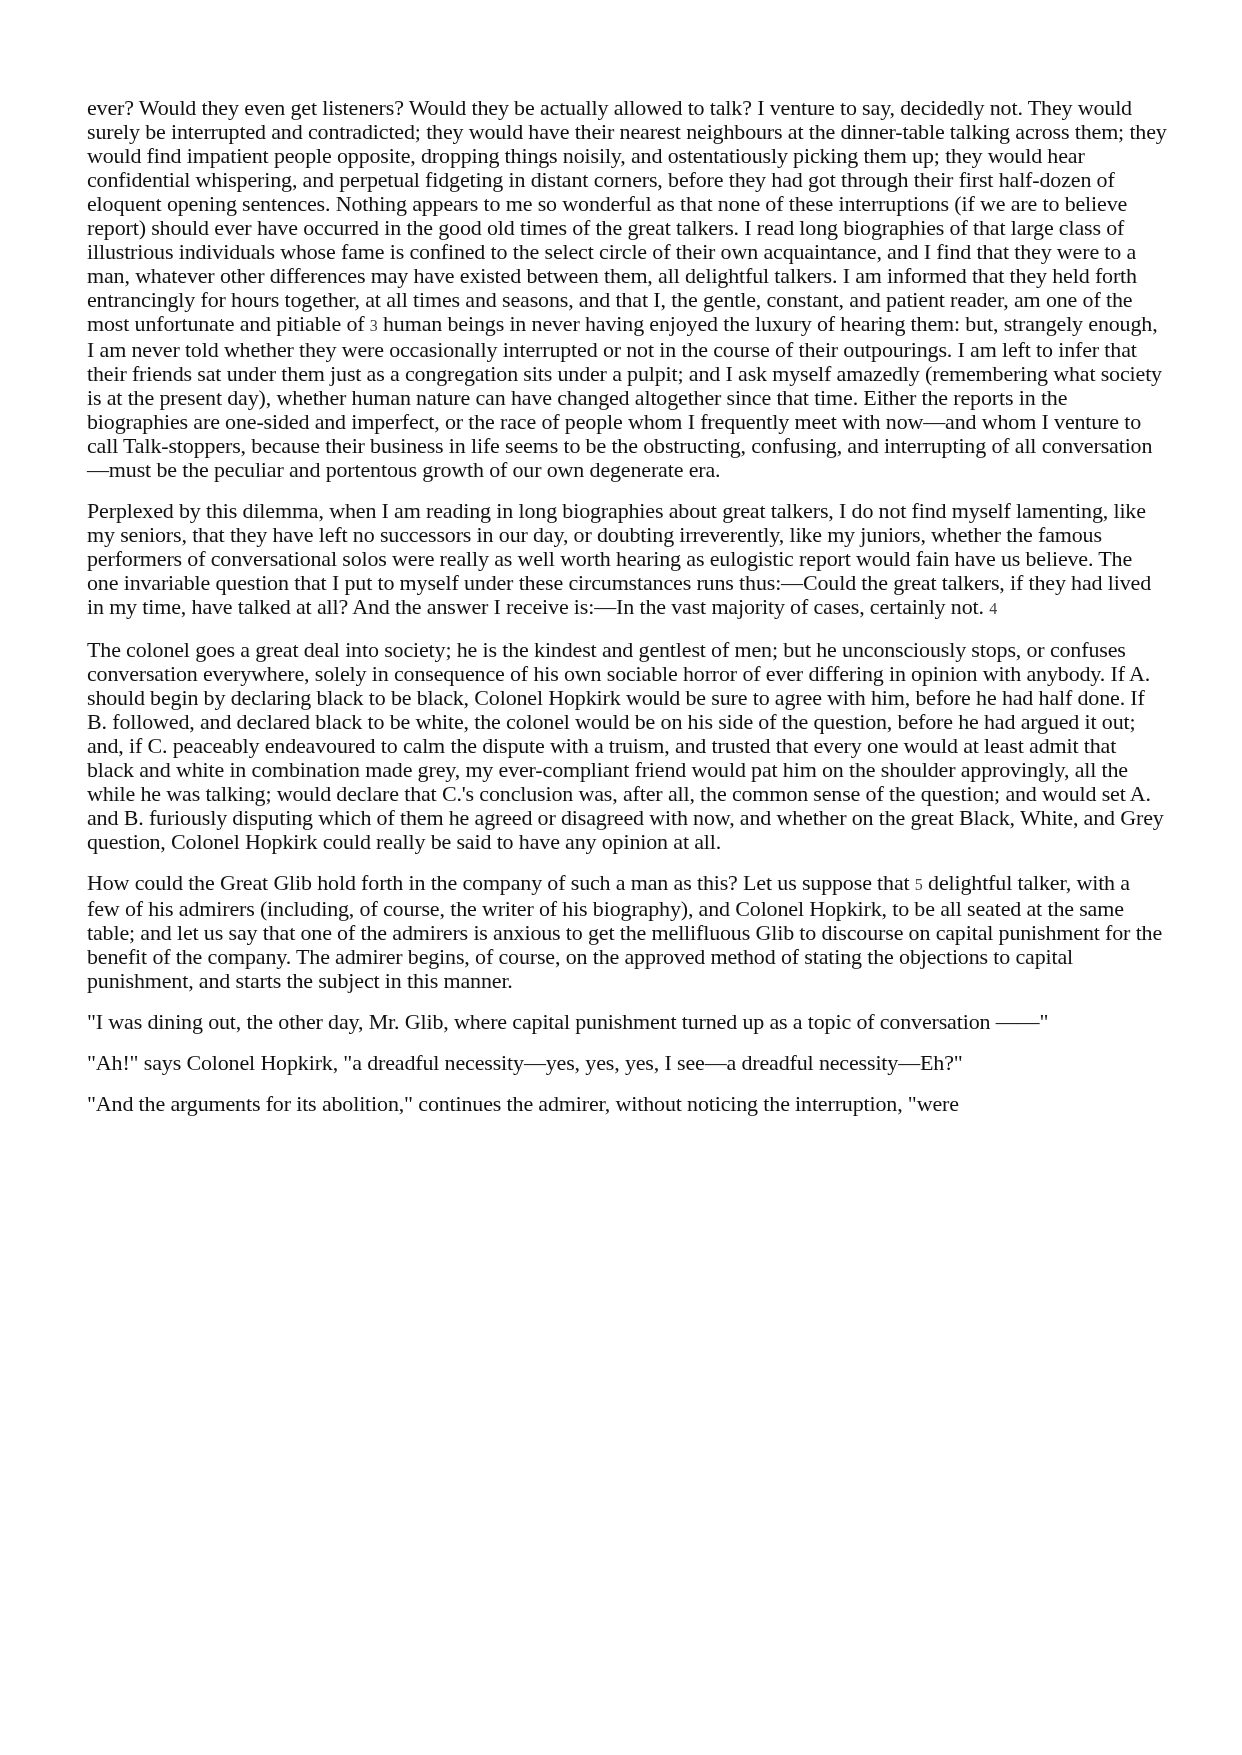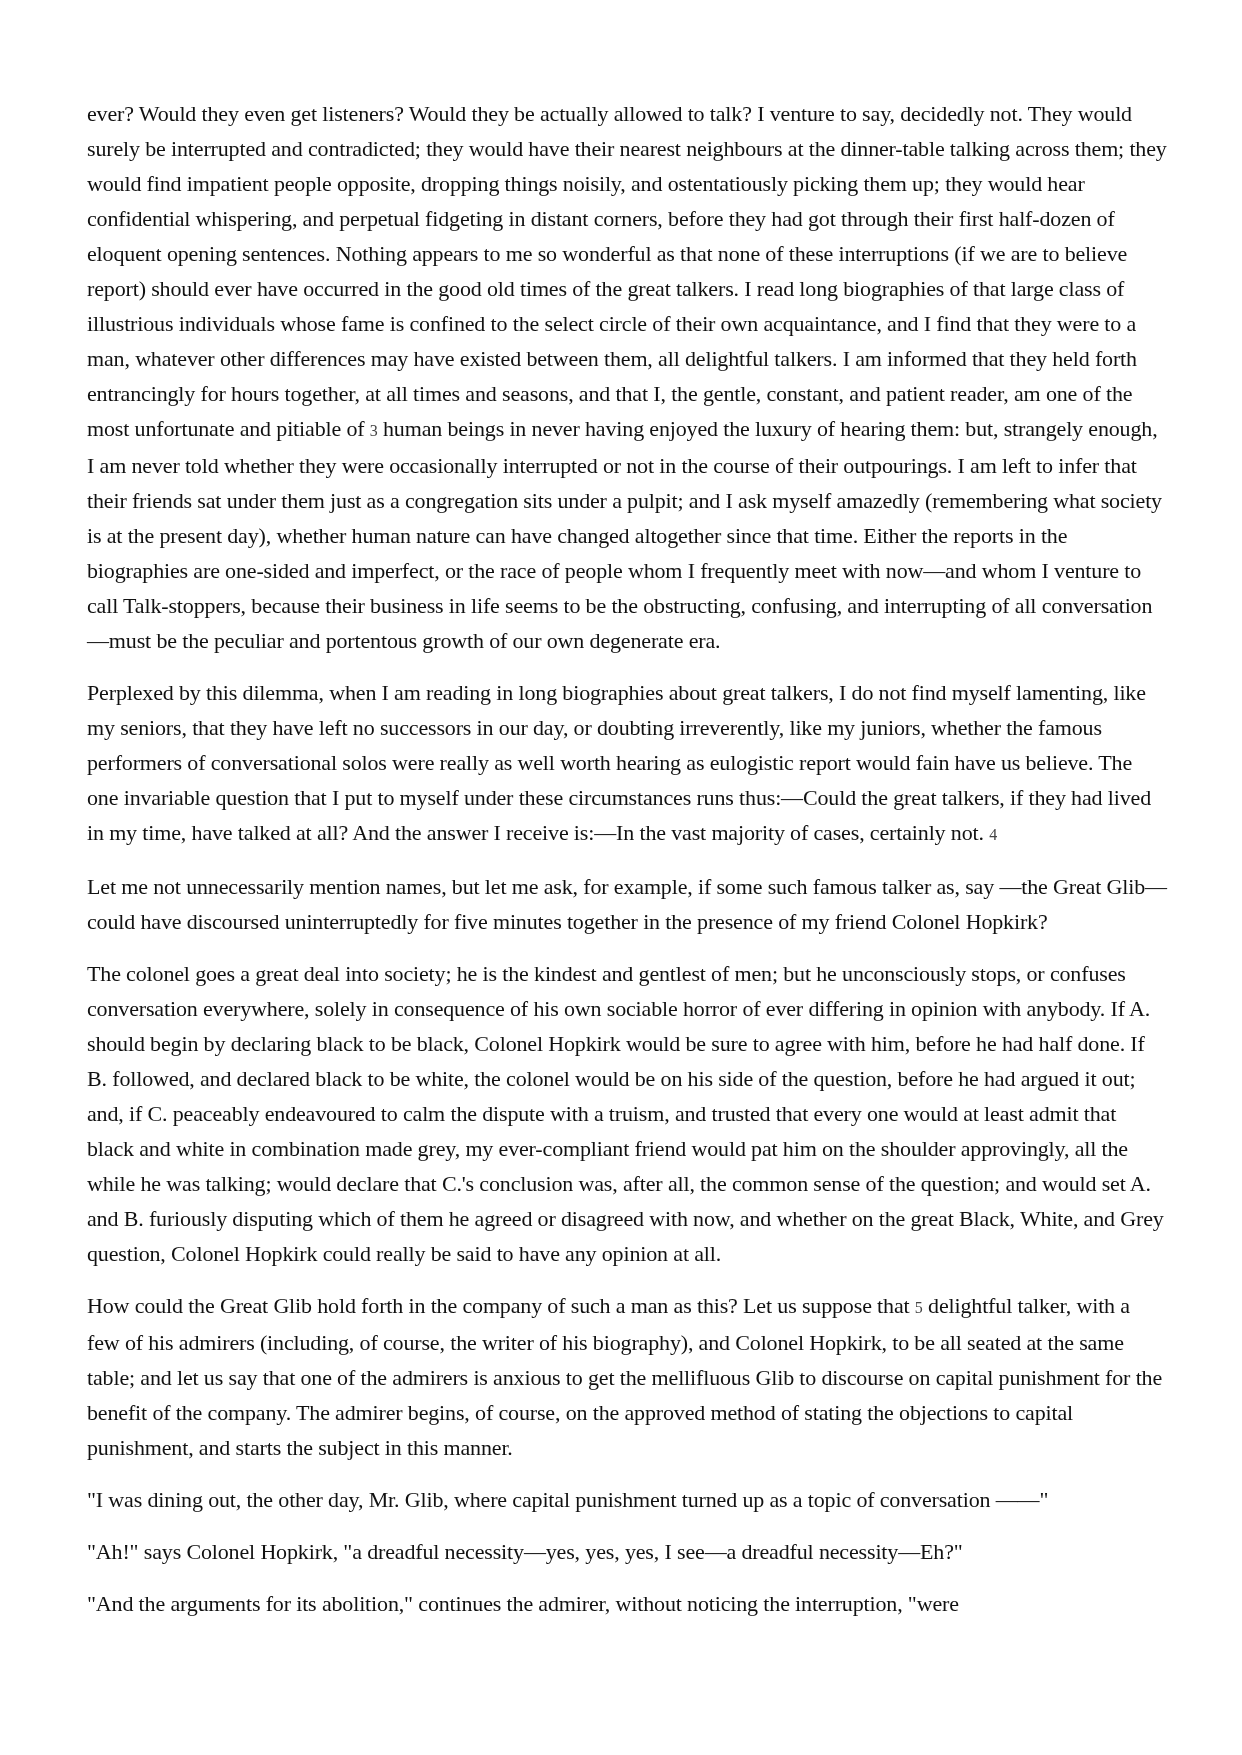--- a/index.html
+++ b/index.html
@@ -13,21 +13,21 @@
       overflow: hidden;
       position: relative;
     }
     .page {
       position: absolute;
       left: 87px;
       top: 96px;
       width: 1080px;
       font-family: "Liberation Serif", "DejaVu Serif", serif;
       font-size: 22px;
-      line-height: 35px;
+      line-height: 24px;
       color: #111111;
       letter-spacing: -0.15px;
     }
     .page p {
       margin: 0 0 17px 0;
     }
     .pagenum {
       font-size: 16px;
       color: #444444;
     }
@@ -36,23 +36,20 @@
 <body>
 
 <div class="page">
   <p>
     <span>ever? Would they even get listeners? Would they be actually allowed to talk? I venture to say, decidedly not. They would surely be interrupted and contradicted; they would have their nearest neighbours at the dinner-table talking across them; they would find impatient people opposite, dropping things noisily, and ostentatiously picking them up; they would hear confidential whispering, and perpetual fidgeting in distant corners, before they had got through their first half-dozen of eloquent opening sentences. Nothing appears to me so wonderful as that none of these interruptions (if we are to believe report) should ever have occurred in the good old times of the great talkers. I read long biographies of that large class of illustrious individuals whose fame is confined to the select circle of their own acquaintance, and I find that they were to a man, whatever other differences may have existed between them, all delightful talkers. I am informed that they held forth entrancingly for hours together, at all times and seasons, and that I, the gentle, constant, and patient reader, am one of the most unfortunate and pitiable of </span><span class="pagenum">3</span><span> human beings in never having enjoyed the luxury of hearing them: but, strangely enough, I am never told whether they were occasionally interrupted or not in the course of their outpourings. I am left to infer that their friends sat under them just as a congregation sits under a pulpit; and I ask myself amazedly (remembering what society is at the present day), whether human nature can have changed altogether since that time. Either the reports in the biographies are one-sided and imperfect, or the race of people whom I frequently meet with now—and whom I venture to call Talk-stoppers, because their business in life seems to be the obstructing, confusing, and interrupting of all conversation—must be the peculiar and portentous growth of our own degenerate era.</span>
   </p>
   <p>
     <span>Perplexed by this dilemma, when I am reading in long biographies about great talkers, I do not find myself lamenting, like my seniors, that they have left no successors in our day, or doubting irreverently, like my juniors, whether the famous performers of conversational solos were really as well worth hearing as eulogistic report would fain have us believe. The one invariable question that I put to myself under these circumstances runs thus:—Could the great talkers, if they had lived in my time, have talked at all? And the answer I receive is:—In the vast majority of cases, certainly not. </span><span class="pagenum">4</span>
   </p>
   <p>
-    <span>Let me not unnecessarily mention names, but let me ask, for example, if some such famous talker as, say —the Great Glib—could have discoursed uninterruptedly for five minutes together in the presence of my friend Colonel Hopkirk?</span>
-  </p>
-  <p>
     <span>The colonel goes a great deal into society; he is the kindest and gentlest of men; but he unconsciously stops, or confuses conversation everywhere, solely in consequence of his own sociable horror of ever differing in opinion with anybody. If A. should begin by declaring black to be black, Colonel Hopkirk would be sure to agree with him, before he had half done. If B. followed, and declared black to be white, the colonel would be on his side of the question, before he had argued it out; and, if C. peaceably endeavoured to calm the dispute with a truism, and trusted that every one would at least admit that black and white in combination made grey, my ever-compliant friend would pat him on the shoulder approvingly, all the while he was talking; would declare that C.'s conclusion was, after all, the common sense of the question; and would set A. and B. furiously disputing which of them he agreed or disagreed with now, and whether on the great Black, White, and Grey question, Colonel Hopkirk could really be said to have any opinion at all.</span>
   </p>
   <p>
     <span>How could the Great Glib hold forth in the company of such a man as this? Let us suppose that </span><span class="pagenum">5</span><span> delightful talker, with a few of his admirers (including, of course, the writer of his biography), and Colonel Hopkirk, to be all seated at the same table; and let us say that one of the admirers is anxious to get the mellifluous Glib to discourse on capital punishment for the benefit of the company. The admirer begins, of course, on the approved method of stating the objections to capital punishment, and starts the subject in this manner.</span>
   </p>
   <p>
     <span>"I was dining out, the other day, Mr. Glib, where capital punishment turned up as a topic of conversation ——"</span>
   </p>
   <p>
     <span>"Ah!" says Colonel Hopkirk, "a dreadful necessity—yes, yes, yes, I see—a dreadful necessity—Eh?"</span>

